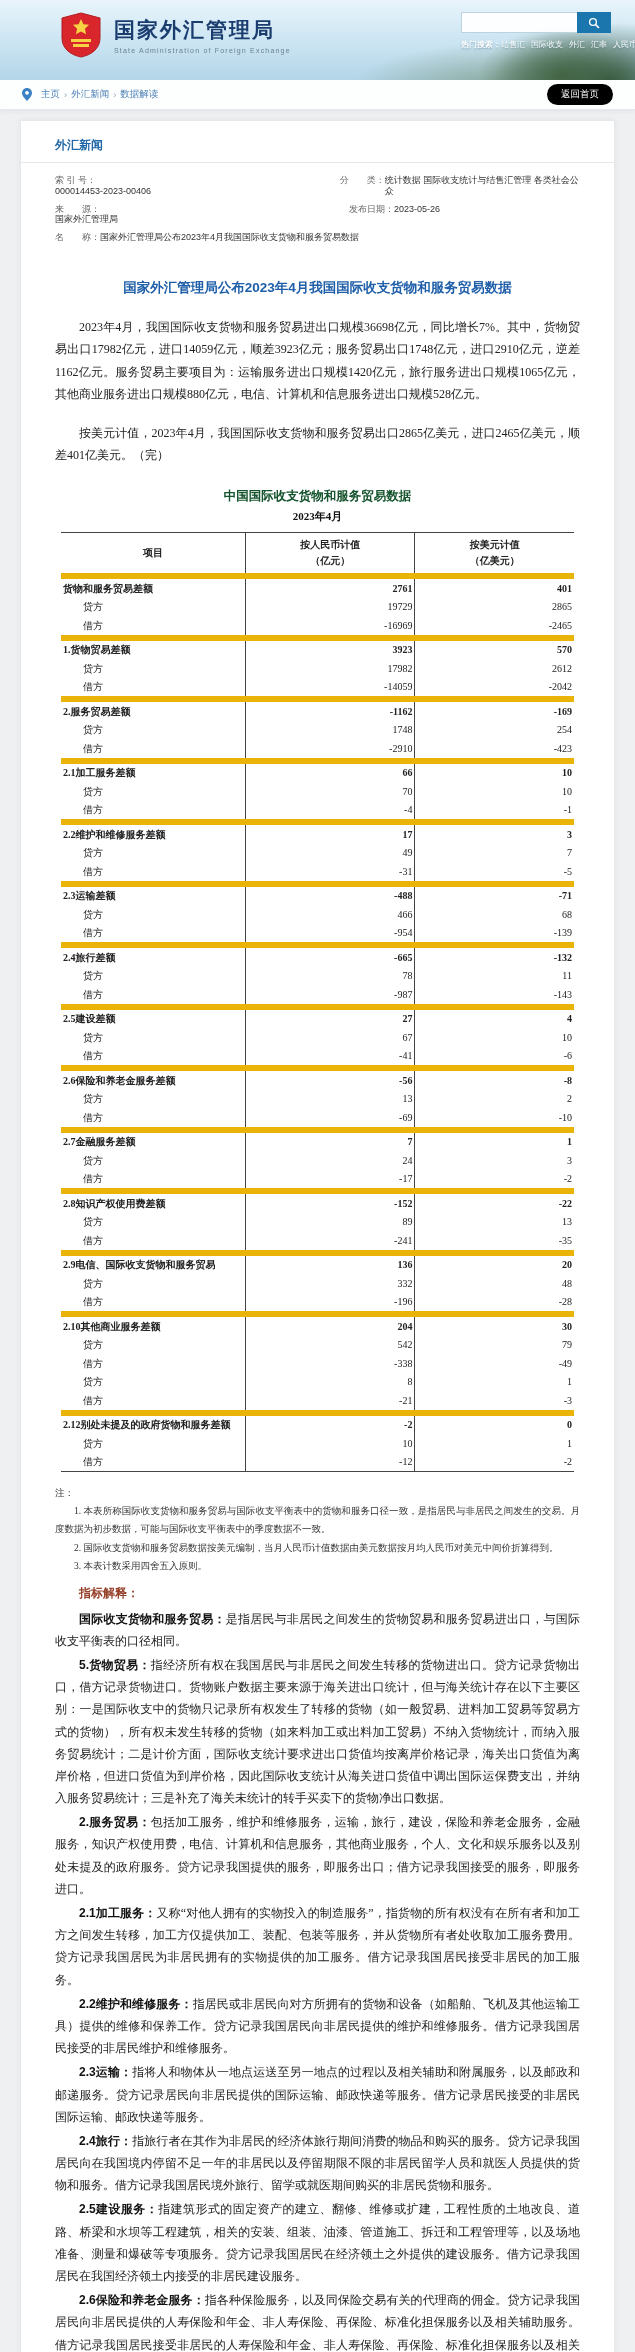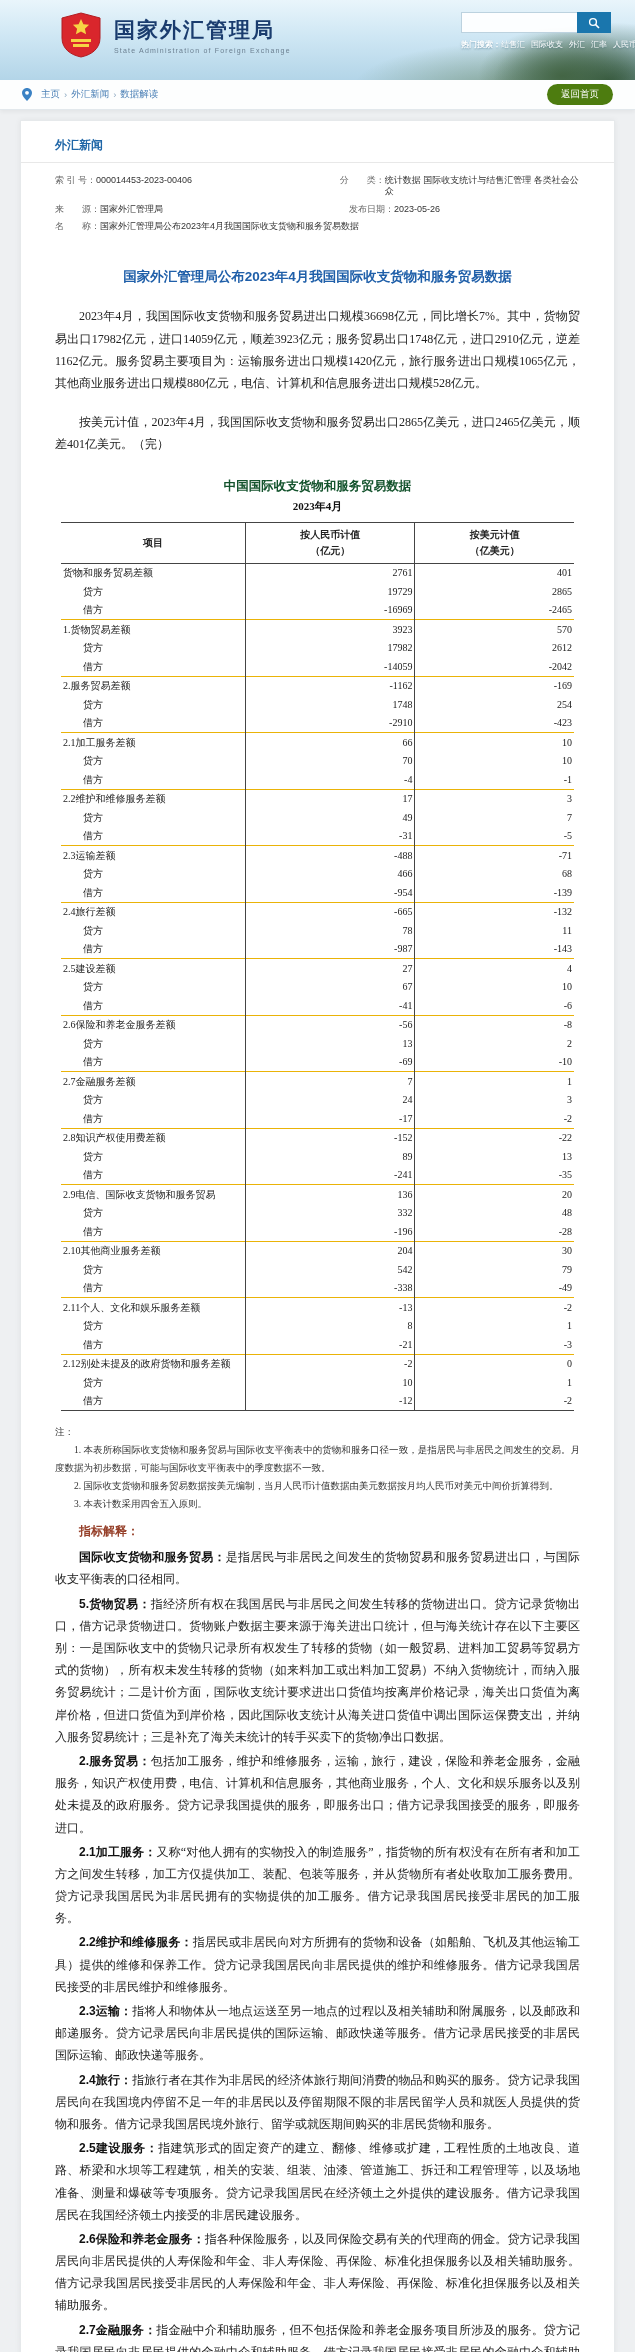--- a/index.html
+++ b/index.html
@@ -40,35 +40,35 @@
   
   .breadcrumb-bar{
     height:30px; background:#fdfefe; border-bottom:1px solid #e2e8ec;
     display:flex; align-items:center; padding:0 22px; font-size:9.5px; color:#4a7fb5;
     box-shadow:0 2px 4px rgba(0,0,0,.05);
   }
   .pin{ width:10px; height:13px; margin-right:6px; }
   .crumb{ color:#4a7fb5; text-decoration:none; margin:0 3px; }
   .crumb-sep{ color:#8aa6bf; margin:0 1px; }
   .back-home{
-    margin-left:auto; background:#4d7c0f; color:#fff; border:none; border-radius:11px;
+    margin-left:auto; background:#000000; color:#fff; border:none; border-radius:11px;
     font-size:9.5px; padding:4px 14px; cursor:pointer;text-align:center;
   }
   
   .card{
     margin:10px 20px 0 20px; background:#fff; border:1px solid #e6e9eb;
     box-shadow:0 0 6px rgba(0,0,0,.06); padding:12px 34px 30px 34px;
   }
   .section-label{ font-size:12px; font-weight:bold; color:#1f66a7; padding:4px 0 8px 0; }
   .section-rule{ border-bottom:1px solid #e8e8e8; margin:0 -34px 10px -34px; }
   
   .meta{ font-size:9px; color:#555; line-height:1.2; padding:2px 0 6px 0; }
   .meta-row{ display:flex; margin-bottom:7px; }
   .meta-cell{ display:flex; }
-  .meta-cell.left{ width:56%; }
+  .meta-cell.left{ width:56%;flex-direction:column; }
   .meta-label{ color:#666; white-space:pre; }
   .meta-value{ color:#333; }
   
   .article{ font-family:"Liberation Serif", serif; }
   .article-title{
     text-align:center; font-family:"Liberation Sans", sans-serif;
     font-size:13.5px; font-weight:bold; color:#1f5fa9; margin:22px 0 18px 0; line-height:1.5;
   }
   .para{ font-size:12px; line-height:1.85; text-indent:2em; text-align:justify; color:#222; }
   .para + .para{ margin-top:17px; }
@@ -82,21 +82,21 @@
   }
   table.trade th{
     font-weight:bold; border-bottom:1px solid #444; padding:4px 2px; text-align:center;
     white-space:pre-line; line-height:1.6;
   }
   table.trade th+th, table.trade td+td{ border-left:1px solid #444; }
   table.trade td{ padding:2.5px 2px; line-height:1.35; }
   td.item{ text-align:left; padding-left:8px; }
   td.item.sub{ padding-left:22px; }
   td.num{ text-align:right; padding-right:12px; }
-  tr.group td{ font-weight:normal; border-top:1px solid #eab308;margin-left:16px; }
+  tr.group td{ font-weight:bold; border-top:6px solid #eab308;margin-left:16px; }
   col.c1{ width:36%; } col.c2{ width:33%; } col.c3{ width:31%; }
   
   .notes{ font-family:"Liberation Serif", serif; font-size:9.5px; color:#333; margin-top:12px; line-height:1.9; }
   .notes-label{ }
   .note-item{ text-indent:2em; text-align:justify; }
   
   .defs{ margin-top:10px; font-family:"Liberation Serif", serif; }
   .defs-heading{
     font-family:"Liberation Sans", sans-serif; font-weight:bold; font-size:12px; color:#96402a;
     text-indent:2em; margin:8px 0 6px 0;
@@ -397,25 +397,20 @@
           <tr>
             <td class="item sub">贷方</td>
             <td class="num">542</td>
             <td class="num">79</td>
           </tr>
           <tr>
             <td class="item sub">借方</td>
             <td class="num">-338</td>
             <td class="num">-49</td>
           </tr>
-          <tr class="group">
-            <td class="item">2.11个人、文化和娱乐服务差额</td>
-            <td class="num">-13</td>
-            <td class="num">-2</td>
-          </tr>
           <tr>
             <td class="item sub">贷方</td>
             <td class="num">8</td>
             <td class="num">1</td>
           </tr>
           <tr>
             <td class="item sub">借方</td>
             <td class="num">-21</td>
             <td class="num">-3</td>
           </tr>

